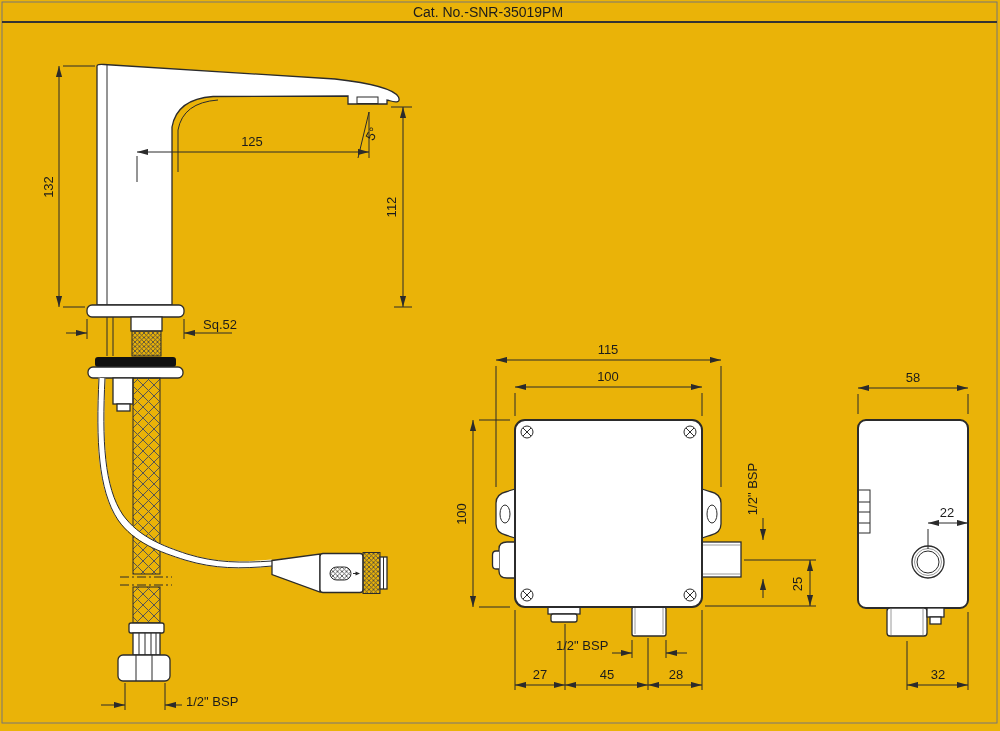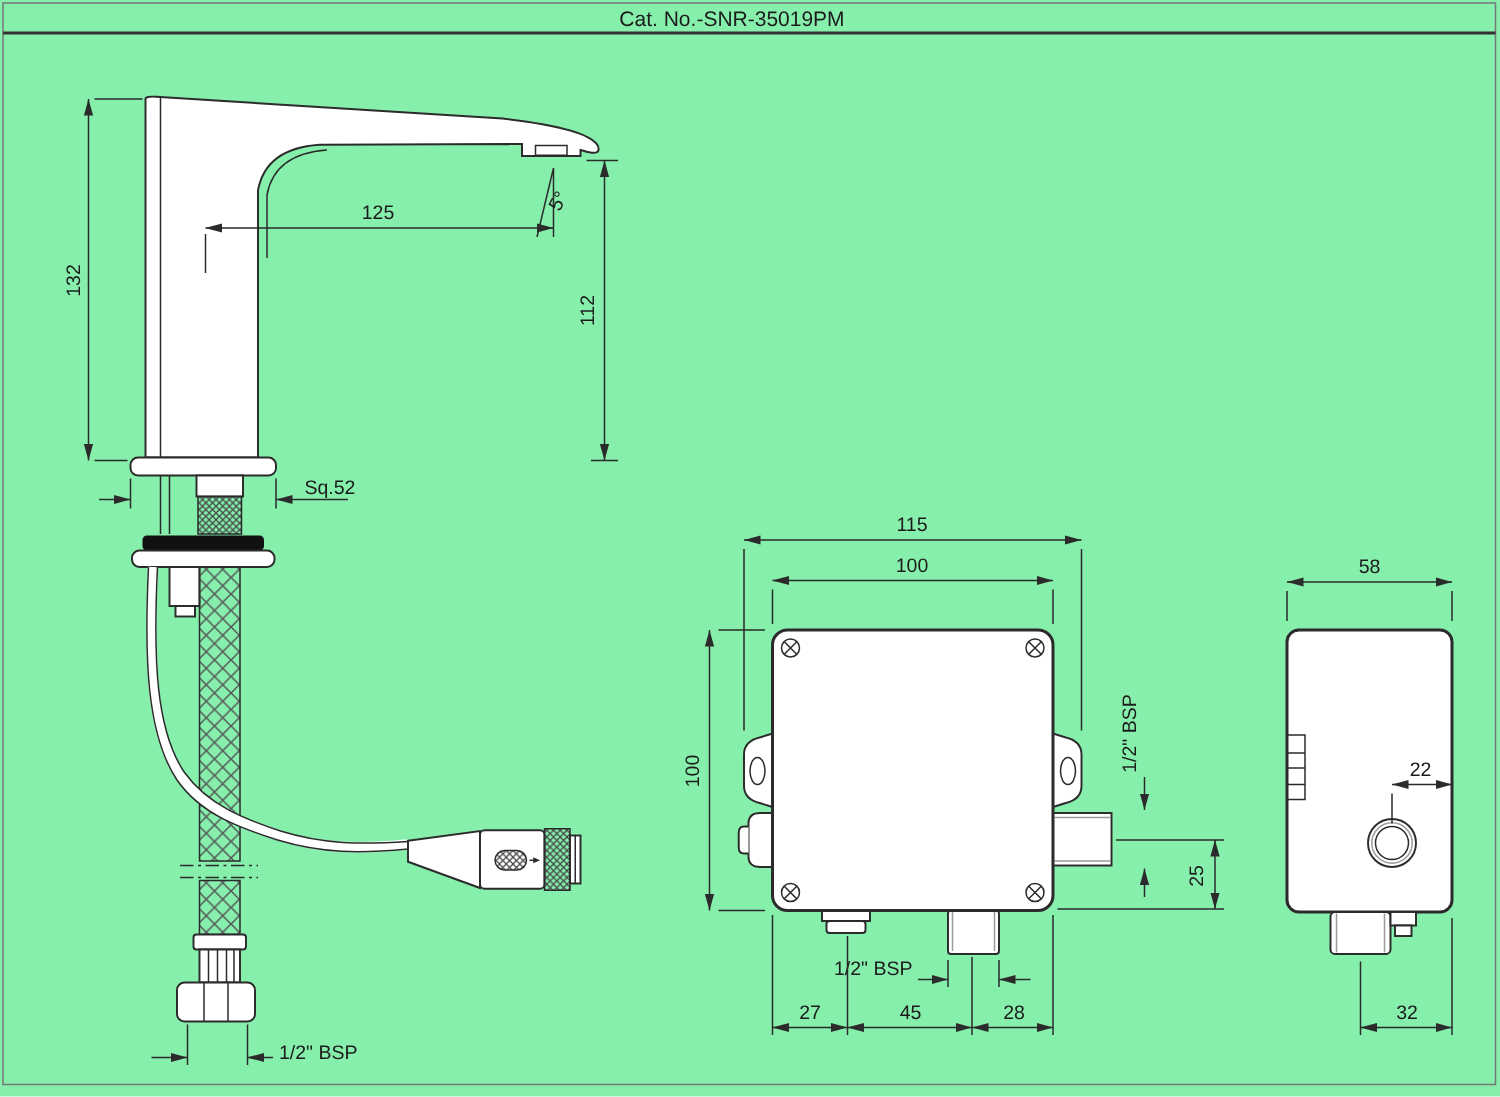--- a/index.html
+++ b/index.html
@@ -1,16 +1,16 @@
 <!DOCTYPE html>
 <html><head>
 <meta charset="utf-8">
 <style>
   html,body{margin:0;padding:0;background:#ffffff;}
-  .page{position:relative;width:1000px;height:731px;background:#86efac;overflow:hidden;
+  .page{position:relative;width:1000px;height:731px;background:#eab308;overflow:hidden;
         font-family:"Liberation Sans", sans-serif;}
   svg{position:absolute;left:0;top:0;}
   text{fill:#1c1c1c;font-family:"Liberation Sans", sans-serif;font-size:13px;}
   .title-t{font-size:14px;}
   .thin{stroke:#2b2b2b;stroke-width:1;fill:none;}
   .dim{stroke:#2b2b2b;stroke-width:1;fill:none;}
   .part{stroke:#2b2b2b;stroke-width:1.3;fill:#ffffff;}
   .part2{stroke:#2b2b2b;stroke-width:2;fill:#ffffff;}
   .acc{stroke:#9a9a9a;stroke-width:1;fill:none;}
 </style>

